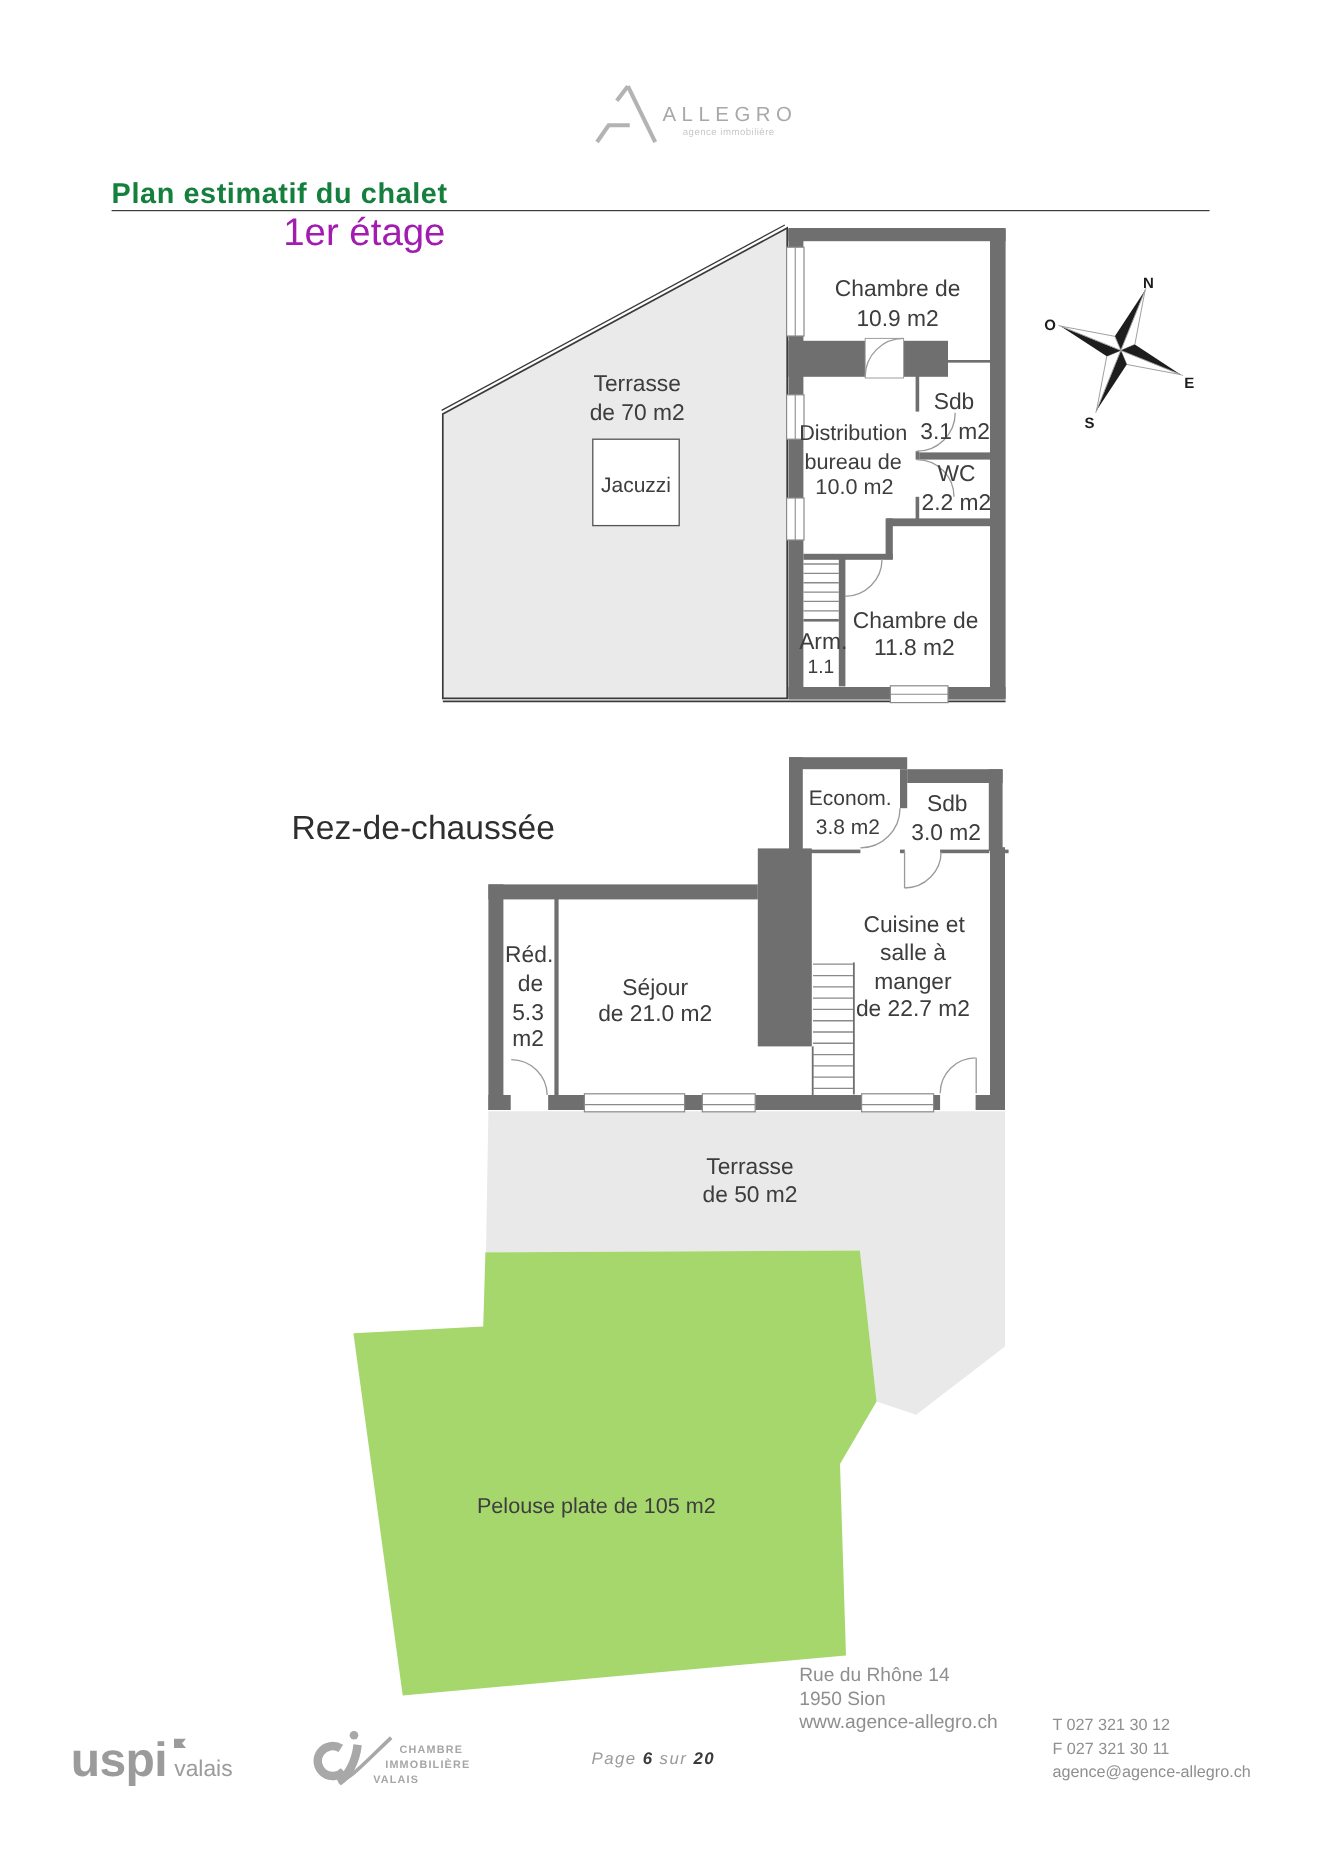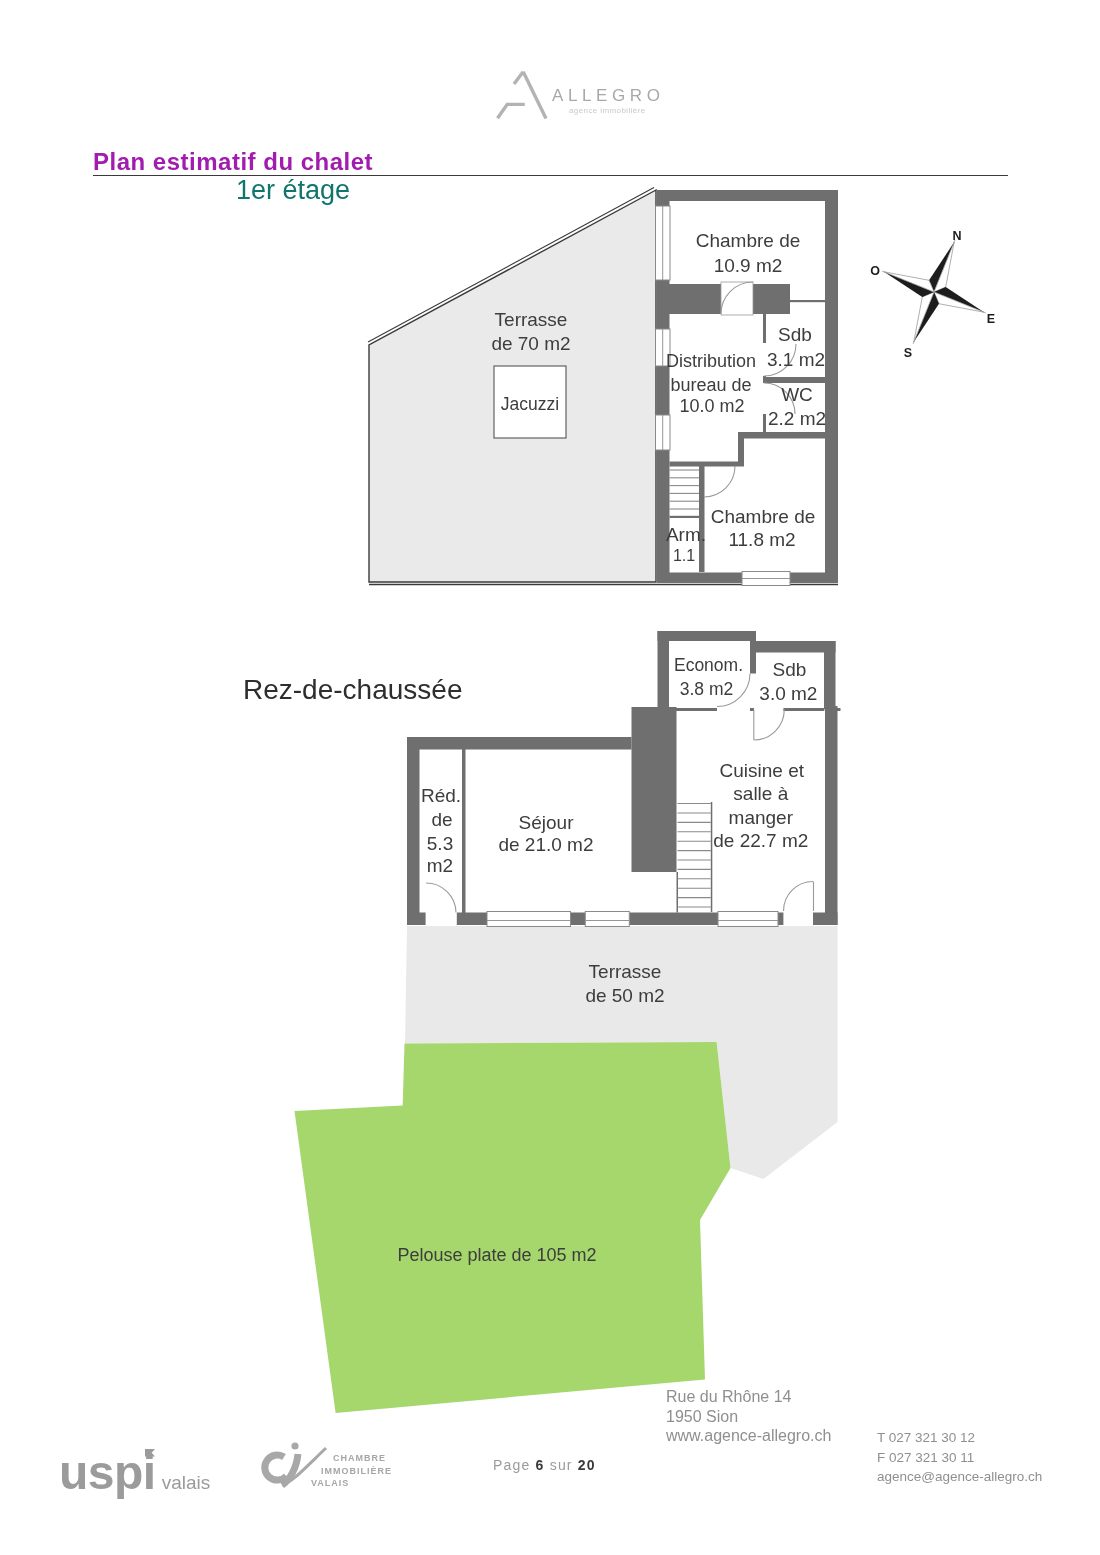--- a/index.html
+++ b/index.html
@@ -1,20 +1,20 @@
 <!DOCTYPE html>
 <html><head>
 <meta charset="utf-8">
 <style>
   html,body{margin:0;padding:0;background:#ffffff;}
   body{width:1100px;height:1555px;position:relative;font-family:"Liberation Sans",sans-serif;overflow:hidden;}
   .abs{position:absolute;}
-  #title{left:93px;top:148px;font-size:24px;font-weight:bold;color:#a21caf;letter-spacing:0.5px;}
+  #title{left:93px;top:148px;font-size:24px;font-weight:bold;color:#15803d;letter-spacing:0.5px;}
   #rule{left:93px;top:175px;width:915px;height:0;border-top:1.6px solid #3a3a3a;}
-  #etage1{left:236px;top:175px;font-size:27px;color:#0f766e;}
+  #etage1{left:236px;top:175px;font-size:32px;color:#a21caf;}
   #rdc{left:243px;top:674px;font-size:28px;color:#2e2e2e;}
 </style>
 </head>
 <body>
 
 <svg class="abs" style="left:480px;top:60px;" width="220" height="75" viewBox="0 0 220 75">
   <g stroke="#b3b3b3" stroke-width="3.4" fill="none" stroke-linecap="butt">
     <path d="M 43.2 11.8 L 34 24"></path>
     <path d="M 43.2 11.8 L 66 58.5"></path>
     <path d="M 17.5 58.3 L 27.2 44.4 L 44.8 44.4"></path>
@@ -208,31 +208,31 @@
     <text x="440" y="872">m2</text>
     <text x="546" y="829">Séjour</text>
     <text x="546" y="851">de 21.0 m2</text>
     <text x="625" y="978">Terrasse</text>
     <text x="625" y="1002">de 50 m2</text>
     <text x="497" y="1261" font-size="18" text-anchor="middle">Pelouse plate de 105 m2</text>
   </g>
 </svg>
 
 <div class="abs" style="left:59px;top:1445px;color:#9b9b9b;">
-  <span style="font-size:48px;font-weight:bold;letter-spacing:-0.5px;">uspi</span><span style="display:inline-block;width:6px;"></span><span style="font-size:19px;">valais</span>
+  <span style="font-size:40px;font-weight:bold;letter-spacing:-0.5px;">uspi</span><span style="display:inline-block;width:6px;"></span><span style="font-size:19px;">valais</span>
 </div>
 <svg class="abs" style="left:143px;top:1448px;" width="15" height="14" viewBox="0 0 15 14">
   <path d="M 2 14 L 2 1 L 12 1 L 8.7 4.8 L 12 8.6 L 2 8.6 Z" fill="#9b9b9b"></path>
 </svg>
 <svg class="abs" style="left:258px;top:1438px;" width="170" height="66" viewBox="0 0 170 66">
   <g stroke="#a8a8a8" fill="none">
     <path d="M 26 19 A 12.5 12.5 0 1 0 28.5 38" stroke-width="7"></path>
     <path d="M 40 16 C 38.5 30 32 42 24 47" stroke-width="7"></path>
     <path d="M 24 47 C 34 44.5 45 32 68 10" stroke-width="3"></path>
   </g>
   <circle cx="37" cy="8" r="3.6" fill="#a8a8a8"></circle>
   <text x="75" y="23" font-size="9" font-weight="bold" fill="#a6a6a6" letter-spacing="1" font-family="Liberation Sans, sans-serif">CHAMBRE</text>
   <text x="63" y="35.5" font-size="9" font-weight="bold" fill="#a6a6a6" letter-spacing="1" font-family="Liberation Sans, sans-serif">IMMOBILIÈRE</text>
   <text x="53" y="48" font-size="9" font-weight="bold" fill="#a6a6a6" letter-spacing="1" font-family="Liberation Sans, sans-serif">VALAIS</text>
 </svg>
-<div class="abs" style="left:493px;top:1457px;font-size:14px;letter-spacing:1.2px;color:#9b9b9b;">Page <b style="color:#3a3a3a;">6</b> sur <b style="color:#3a3a3a;">20</b></div>
+<div class="abs" style="left:493px;top:1457px;font-size:14px;letter-spacing:1.2px;color:#9b9b9b;font-style:italic;">Page <b style="color:#3a3a3a;">6</b> sur <b style="color:#3a3a3a;">20</b></div>
 <div class="abs" style="left:666px;top:1387px;font-size:16px;color:#8f8f8f;line-height:19.5px;">Rue du Rhône 14<br>1950 Sion<br>www.agence-allegro.ch</div>
 <div class="abs" style="left:854px;top:1428px;font-size:13.5px;color:#8f8f8f;line-height:19.5px;margin-left:23px;">T 027 321 30 12<br>F 027 321 30 11<br>agence@agence-allegro.ch</div>
 
 </body></html>

